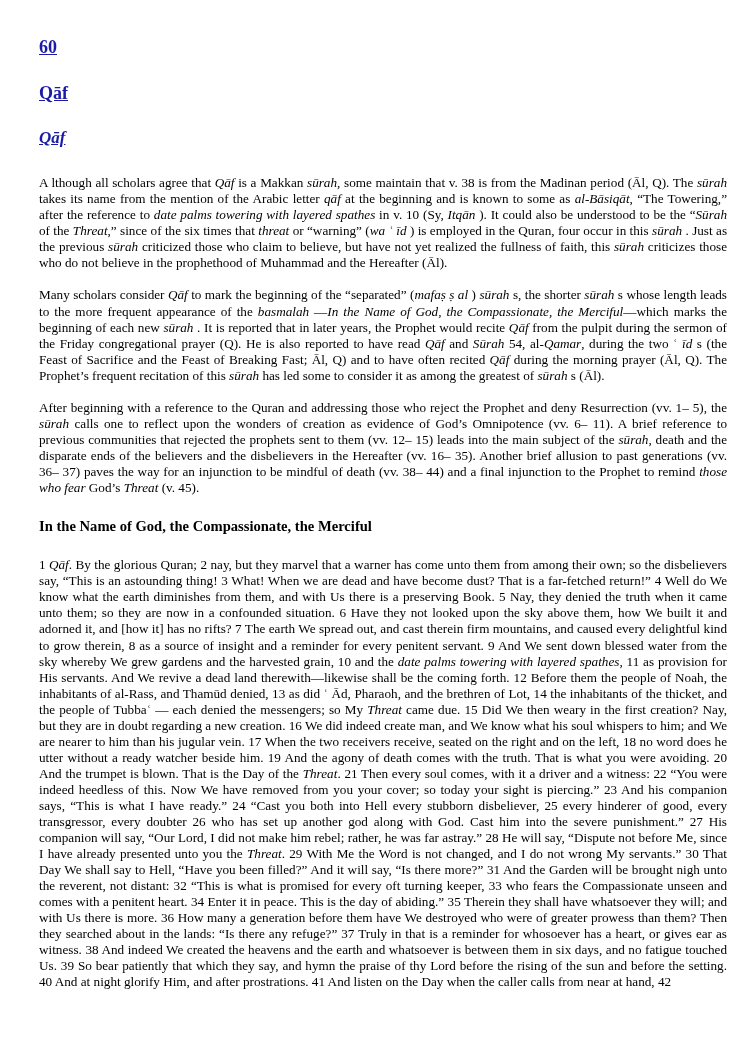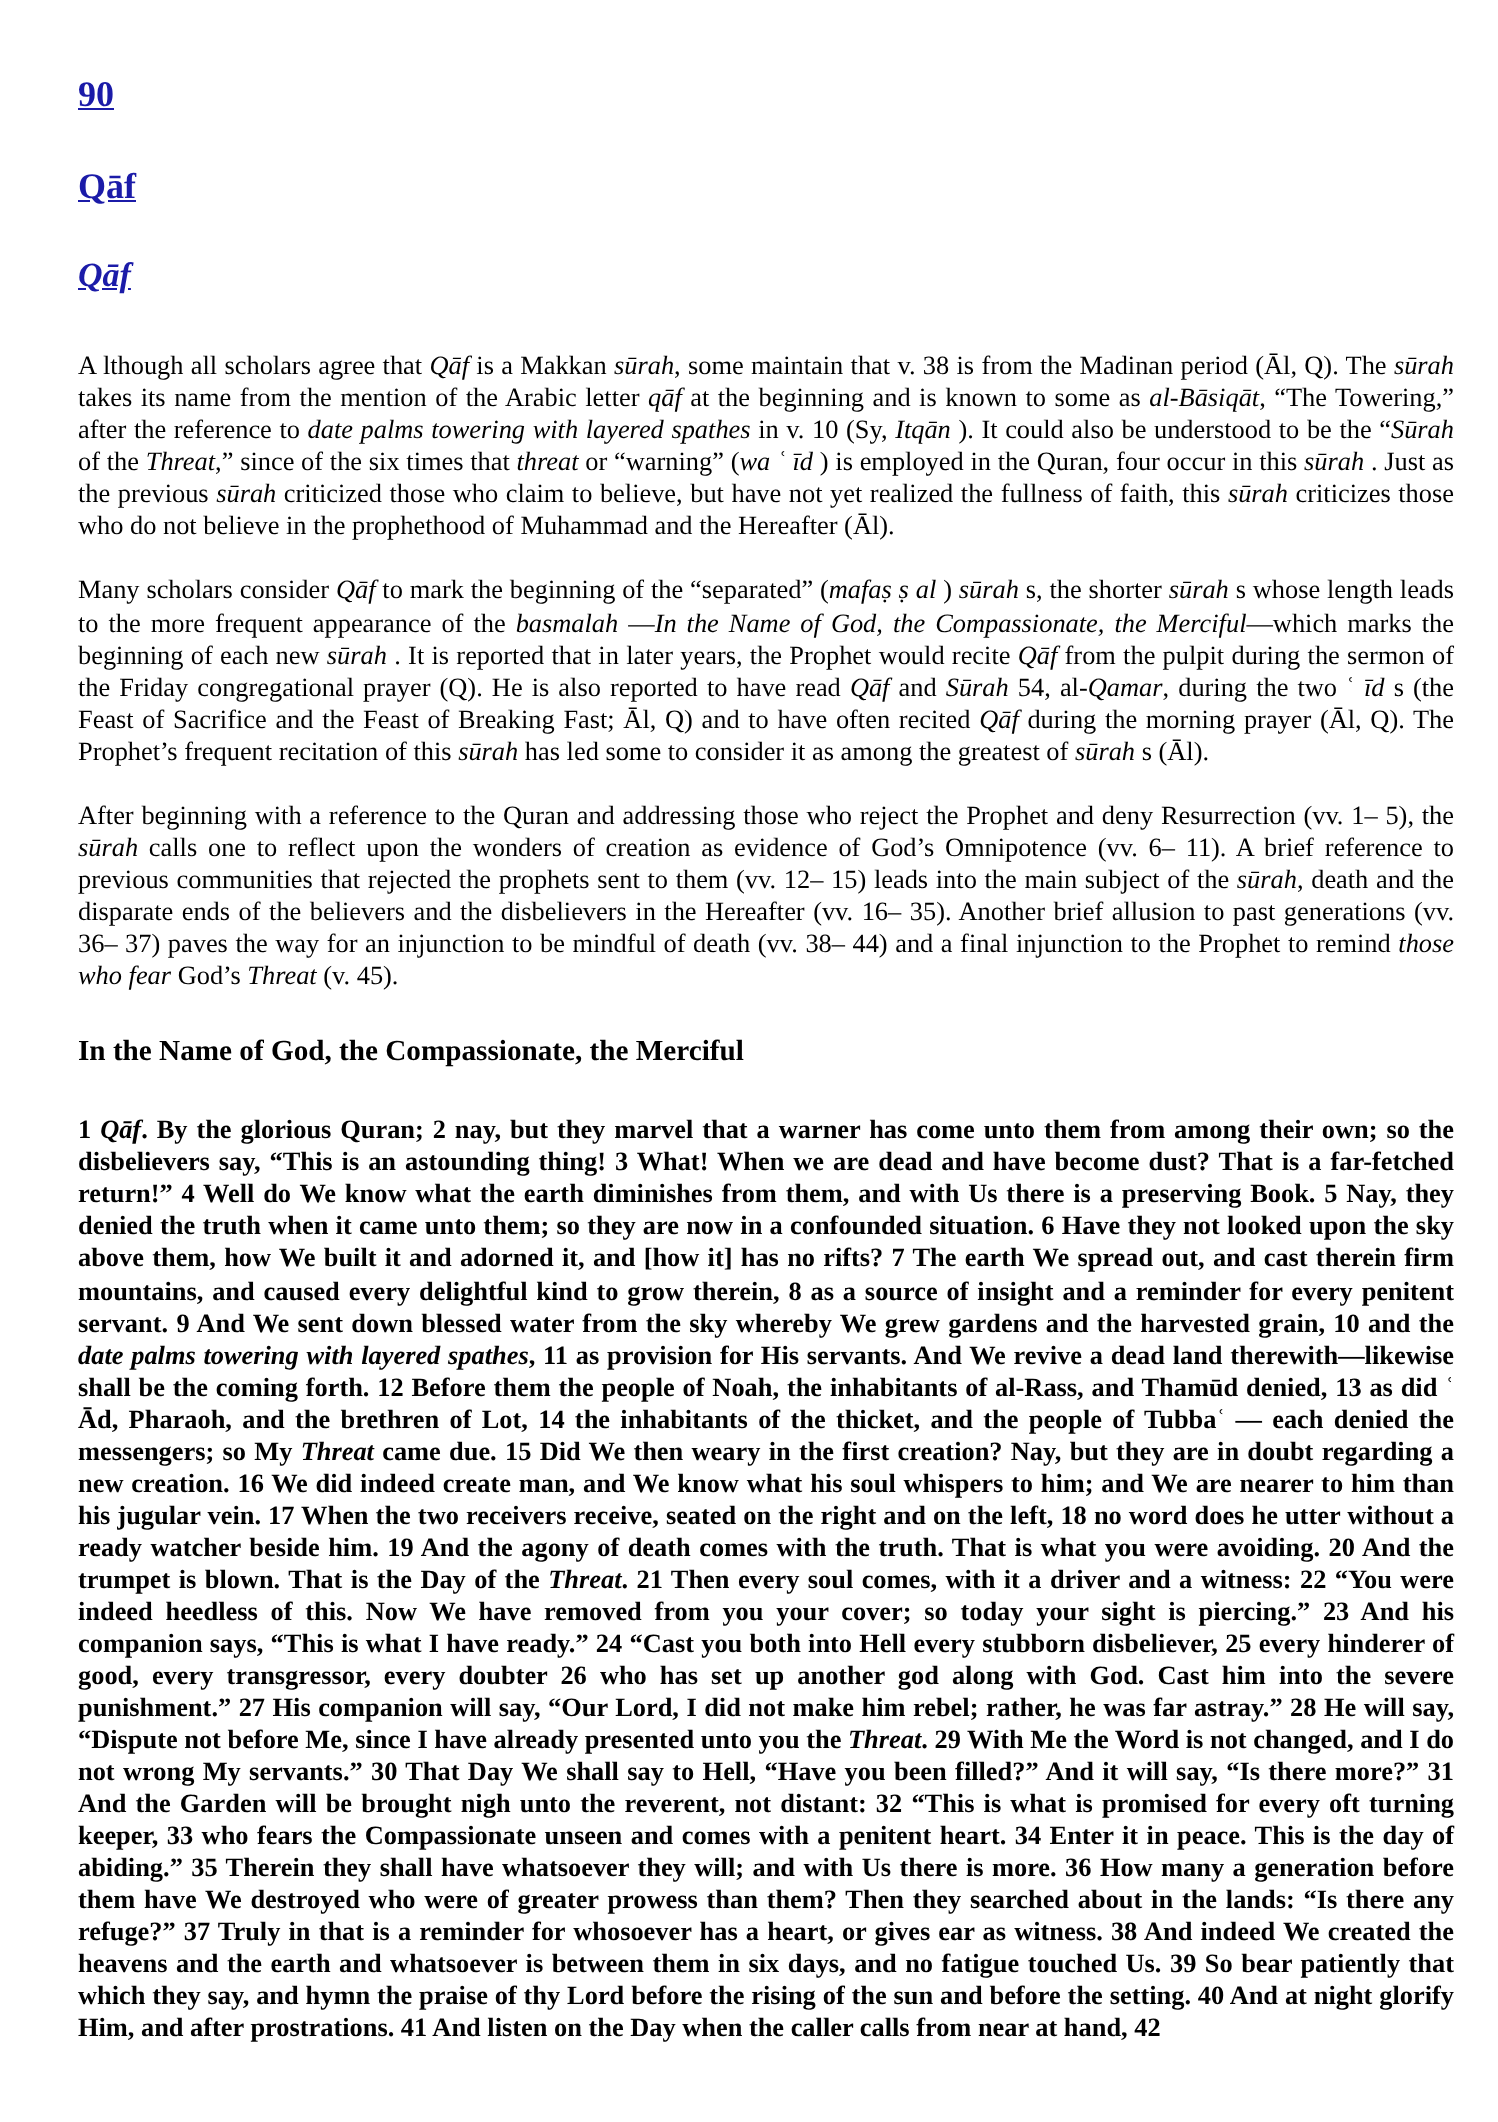--- a/index.html
+++ b/index.html
@@ -57,30 +57,29 @@
     font-weight: bold;
     margin: 22px 0 22px 0;
     line-height: 1.2;
     color: #000;
   }
   .verse-body {
     font-size: 13.2px;
     line-height: 1.215;
     text-align: justify;
     margin: 0;
-    font-weight: bold;
   }
   i, em { font-style: italic; }
 </style>
 </head>
 <body>
 
 <div class="page">
 
-  <div class="heading-num">90</div>
+  <div class="heading-num">60</div>
 
   <div class="heading-main">Qāf</div>
 
   <div class="heading-sub">Qāf</div>
 
   <p class="intro-para">A lthough all scholars agree that <i>Qāf</i> is a Makkan <i>sūrah</i>, some maintain that v. 38 is from the Madinan period (Āl, Q). The <i>sūrah</i> takes its name from the mention of the Arabic letter <i>qāf</i> at the beginning and is known to some as <i>al-Bāsiqāt</i>, “The Towering,” after the reference to <i>date palms towering with layered spathes</i> in v. 10 (Sy, <i>Itqān</i> ). It could also be understood to be the “<i>Sūrah</i> of the <i>Threat</i>,” since of the six times that <i>threat</i> or “warning” (<i>wa ʿ īd</i> ) is employed in the Quran, four occur in this <i>sūrah</i> . Just as the previous <i>sūrah</i> criticized those who claim to believe, but have not yet realized the fullness of faith, this <i>sūrah</i> criticizes those who do not believe in the prophethood of Muhammad and the Hereafter (Āl).</p>
 
   <p class="intro-para">Many scholars consider <i>Qāf</i> to mark the beginning of the “separated” (<i>mafaṣ ṣ al</i> ) <i>sūrah</i> s, the shorter <i>sūrah</i> s whose length leads to the more frequent appearance of the <i>basmalah</i> —<i>In the Name of God, the Compassionate, the Merciful</i>—which marks the beginning of each new <i>sūrah</i> . It is reported that in later years, the Prophet would recite <i>Qāf</i> from the pulpit during the sermon of the Friday congregational prayer (Q). He is also reported to have read <i>Qāf</i> and <i>Sūrah</i> 54, al-<i>Qamar</i>, during the two ʿ <i>īd</i> s (the Feast of Sacrifice and the Feast of Breaking Fast; Āl, Q) and to have often recited <i>Qāf</i> during the morning prayer (Āl, Q). The Prophet’s frequent recitation of this <i>sūrah</i> has led some to consider it as among the greatest of <i>sūrah</i> s (Āl).</p>
 
   <p class="intro-para">After beginning with a reference to the Quran and addressing those who reject the Prophet and deny Resurrection (vv. 1– 5), the <i>sūrah</i> calls one to reflect upon the wonders of creation as evidence of God’s Omnipotence (vv. 6– 11). A brief reference to previous communities that rejected the prophets sent to them (vv. 12– 15) leads into the main subject of the <i>sūrah</i>, death and the disparate ends of the believers and the disbelievers in the Hereafter (vv. 16– 35). Another brief allusion to past generations (vv. 36– 37) paves the way for an injunction to be mindful of death (vv. 38– 44) and a final injunction to the Prophet to remind <i>those who fear</i> God’s <i>Threat</i> (v. 45).</p>

